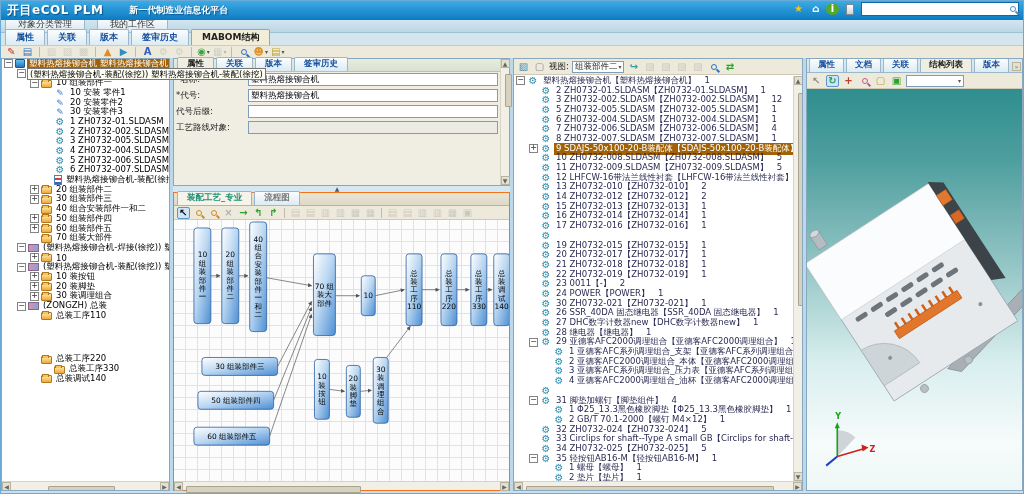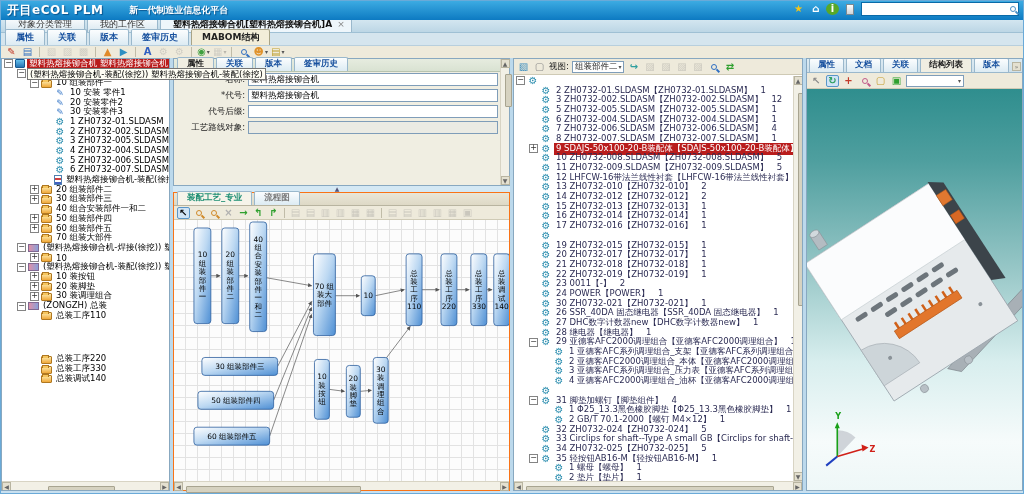--- a/index.html
+++ b/index.html
@@ -11,21 +11,21 @@
 .subtitle{color:#fff;font-size:9px;font-weight:bold;margin-left:26px;text-shadow:1px 1px 1px #08548e}
 .tb-right{position:absolute;right:4px;top:1px;display:flex;align-items:center;gap:5px}
 .roundbg{border-radius:50%;width:11px;height:11px;line-height:11px;font-size:8px;text-align:center;font-weight:bold}
 .door{display:inline-block;width:8px;height:11px;background:linear-gradient(#fdfdfd,#cfd4d8);border:1px solid #7c8890}
 .searchbox{display:flex;align-items:center;background:#fff;border:1px solid #0a6aa8;height:14px;width:158px;padding:0 2px}
 .searchbox input{border:0;outline:0;flex:1;font-size:9px;height:12px;min-width:0}
 .mag{display:inline-block;width:6px;height:6px;border:1.5px solid currentColor;border-radius:50%;position:relative}
 .mag::after{content:"";position:absolute;width:1.5px;height:4px;background:currentColor;left:5px;top:4px;transform:rotate(-45deg)}
 
 .maintabs{height:13px;background:linear-gradient(#d3e6f0,#bcd6e5);display:flex;align-items:flex-end;padding-left:4px;border-bottom:1px solid #9fc0d4}
-.mtab{font-size:9px;color:#333;background:linear-gradient(#fdfefe,#d8e7f0);border:1px solid #9ab8cc;border-bottom:0;padding:1px 12px 1px;margin-right:2px;border-radius:2px 2px 0 0;cursor:pointer;white-space:nowrap}
+.mtab{font-size:9px;color:#333;background:linear-gradient(#fdfefe,#d8e7f0);border:1px solid #9ab8cc;border-bottom:0;padding:1px 12px 1px;margin-right:12px;border-radius:2px 2px 0 0;cursor:pointer;white-space:nowrap}
 .mtab.active{background:#eef6fb;font-weight:bold;color:#111;padding-right:6px}
 .mtab .x{color:#888;margin-left:5px;font-weight:normal;cursor:pointer}
 
 .ribbon{height:13px;background:linear-gradient(#dcea f2,#cfe0ea);background:#d5e5ee;display:flex;align-items:flex-end;padding-left:4px;border-bottom:1px solid #b8cfdd}
 .rtab{font-size:9px;color:#17509e;font-weight:bold;background:linear-gradient(#fbfdfe,#dcebf3);border:1px solid #9ab8cc;border-bottom:0;padding:1px 10px;margin-right:2px;border-radius:2px 2px 0 0;cursor:pointer;white-space:nowrap}
 .rtab.active{background:#f2edd9;border-color:#a8a488;color:#222}
 
 .toolbar{height:13px;background:#eeeadb;border-bottom:1px solid #cfcab5;display:flex;align-items:center;padding:0 4px;gap:3px}
 .ticon{display:inline-flex;align-items:center;justify-content:center;min-width:13px;height:12px;font-size:10px;line-height:12px;cursor:pointer;font-weight:bold}
 .ticon.ghost{opacity:.35;filter:grayscale(1)}
@@ -44,41 +44,41 @@
 .expsp{flex:none;width:11px;height:1px}
 .ic{flex:none;display:inline-flex;align-items:center;justify-content:center;width:12px;height:10px;margin-right:2px;font-size:10px;line-height:10px}
 .ic-book{width:10px;height:9px;background:linear-gradient(#64c0ec,#2674b4);border:1px solid #185a90;border-radius:1px}
 .ic-plant{width:11px;height:8px;background:linear-gradient(90deg,#e090a8,#8aa0d8);border:1px solid #806890}
 .ic-folder{width:11px;height:8px;background:linear-gradient(#fde9aa,#f0a838);border:1px solid #b07820;border-radius:1px;position:relative;margin-top:1px}
 .ic-folder::before{content:"";position:absolute;left:0;top:-2px;width:5px;height:2px;background:#f6c65e;border:1px solid #b07820;border-bottom:0}
 .ic-pencil{color:#3878c8;font-size:9px}
 .ic-gear{color:#2e8fb0;font-size:10px}
 .ic-doc{width:8px;height:10px;background:linear-gradient(#fff 0 2px,#d04040 2px 4px,#fff 4px 6px,#4060c0 6px 8px,#fff 8px);border:1px solid #5080b0}
 .lbl{padding:0 2px}
-.trow.sel .lbl{background:#b91c1c;color:#fff}
+.trow.sel .lbl{background:#a16207;color:#fff}
 
 .hscroll{position:absolute;left:0;right:0;bottom:0;height:9px;background:#f2f0e6;border-top:1px solid #d8d4c4;display:flex;align-items:center}
 .vscroll{position:absolute;top:0;bottom:0;right:0;width:9px;background:#f2f0e6;border-left:1px solid #d8d4c4;display:flex;flex-direction:column;align-items:center}
 .sarrow{flex:none;width:9px;height:9px;background:#e4e0d0;border:1px solid #b8b4a0;color:#666;font-size:6px;line-height:7px;text-align:center;cursor:pointer}
 .hthumb{height:7px;background:#d6d2c0;border:1px solid #a8a490;border-radius:1px;cursor:grab}
 .vthumb{width:7px;background:#d6d2c0;border:1px solid #a8a490;border-radius:1px;cursor:grab}
 .strack{flex:1;position:relative}
 
 #left-panel{width:169px;flex:none}
 #left-tree{position:absolute;top:0;left:0;right:0;bottom:9px}
 .tooltip{position:absolute;left:26px;top:10px;height:12px;line-height:11px;background:#fffef4;border:1px solid #767676;font-size:8.5px;padding:0 2px;white-space:nowrap;z-index:60;color:#000}
 
 #mid{width:337px;flex:none;display:flex;flex-direction:column}
 .form-area{height:128px;background:#f0eee2;border:1px solid #88a8c0;position:relative;flex:none}
 .smalltabs{height:13px;display:flex;align-items:flex-end;padding-left:3px;background:linear-gradient(#e6ecdf,#d9e2d2);border-bottom:1px solid #b8c4b0}
 .stab{font-size:8.5px;color:#17509e;font-weight:bold;background:linear-gradient(#fbfdfe,#dcebf3);border:1px solid #9ab8cc;border-bottom:0;padding:0 9px 1px;margin-right:2px;border-radius:2px 2px 0 0;cursor:pointer;white-space:nowrap}
 .stab.active{background:#f0eee2;color:#222}
 .formrows{position:absolute;top:14px;left:2px;right:11px;bottom:2px}
 .frow{display:flex;align-items:flex-start;margin-bottom:3px}
-.flabel{flex:none;width:72px;text-align:right;font-size:8.5px;color:#222;padding-right:3px;line-height:13px}
+.flabel{flex:none;width:72px;font-size:8.5px;color:#222;padding-right:3px;line-height:13px}
 .frow input{flex:1;height:13px;border:1px solid #7f9db9;font-size:8.5px;padding:0 2px;font-family:inherit;min-width:0}
 .frow input:disabled{background:#ebebe4}
 .frow textarea{flex:1;height:38px;border:1px solid #7f9db9;font-size:8.5px;resize:none;font-family:inherit}
 .hsplit{height:6px;background:#d4e8f4;flex:none;position:relative;cursor:row-resize}
 .hsplit .coll{position:absolute;left:48%;top:-1px;font-size:6px;color:#557;line-height:7px}
 .process-area{flex:1;background:#f0eee2;border:1px solid #f97316;position:relative;display:flex;flex-direction:column}
 .flowtabs{height:13px;display:flex;align-items:flex-end;padding-left:3px;background:linear-gradient(#e9e6d8,#ded9c6);border-bottom:1px solid #b8b4a0}
 .flowtabs .stab.active{background:#f6f4ea;color:#1f8f74}
 .flowtabs .stab{color:#777;font-weight:bold}
 .flowtoolbar{height:14px;background:#eeeadb;border-bottom:1px solid #cfcab5;display:flex;align-items:center;padding:0 3px;gap:2px;flex:none}
@@ -120,21 +120,20 @@
       <span class="searchbox">
         <input value="" style="">
         <span class="mag" style="color:#4a90c8"></span>
       </span>
     </div>
   </div>
 
   <div class="maintabs">
     <span class="mtab">对象分类管理</span>
     <span class="mtab">我的工作区</span>
-    <span class="mtab active"><span>塑料热熔接铆合机[塑料热熔接铆合机]A</span><span class="x">×</span></span>
   </div>
 
   <div class="ribbon">
     <span class="rtab">属性</span>
     <span class="rtab">关联</span>
     <span class="rtab">版本</span>
     <span class="rtab">签审历史</span>
     <span class="rtab active">MABOM结构</span>
   </div>
 
@@ -300,21 +299,21 @@
           <div class="trow" style="padding-left: 28px;">
             <span class="expsp"></span>
             <span class="ic ic-folder"></span>
             <span class="lbl">总装工序110</span>
           </div>
           <div class="trow" style="padding-left: 28px; margin-top: 34px;">
             <span class="expsp"></span>
             <span class="ic ic-folder"></span>
             <span class="lbl">总装工序220</span>
           </div>
-          <div class="trow" style="padding-left: 28px;">
+          <div class="trow" style="padding-left: 28px; margin-left: 13px;">
             <span class="expsp"></span>
             <span class="ic ic-folder"></span>
             <span class="lbl">总装工序330</span>
           </div>
           <div class="trow" style="padding-left: 28px;">
             <span class="expsp"></span>
             <span class="ic ic-folder"></span>
             <span class="lbl">总装调试140</span>
           </div>
         </div>
@@ -524,20 +523,21 @@
             <span class="ticon" style="color: rgb(47, 111, 194);">
               <span class="mag"></span>
             </span>
             <span class="ticon" style="color: rgb(47, 160, 47);">⇄</span>
           </span>
       </div>
       <div class="treebody bomtree" id="bom-tree">
           <div class="trow" style="padding-left: 2px;">
             <span class="exp">−</span>
             <span class="ic ic-gear">⚙</span>
+            <span class="lbl">塑料热熔接铆合机【塑料热熔接铆合机】  1</span>
           </div>
           <div class="trow" style="padding-left: 15px;">
             <span class="expsp"></span>
             <span class="ic ic-gear">⚙</span>
             <span class="lbl">2 ZH0732-01.SLDASM【ZH0732-01.SLDASM】  1</span>
           </div>
           <div class="trow" style="padding-left: 15px;">
             <span class="expsp"></span>
             <span class="ic ic-gear">⚙</span>
             <span class="lbl">3 ZH0732-002.SLDASM【ZH0732-002.SLDASM】  12</span>

